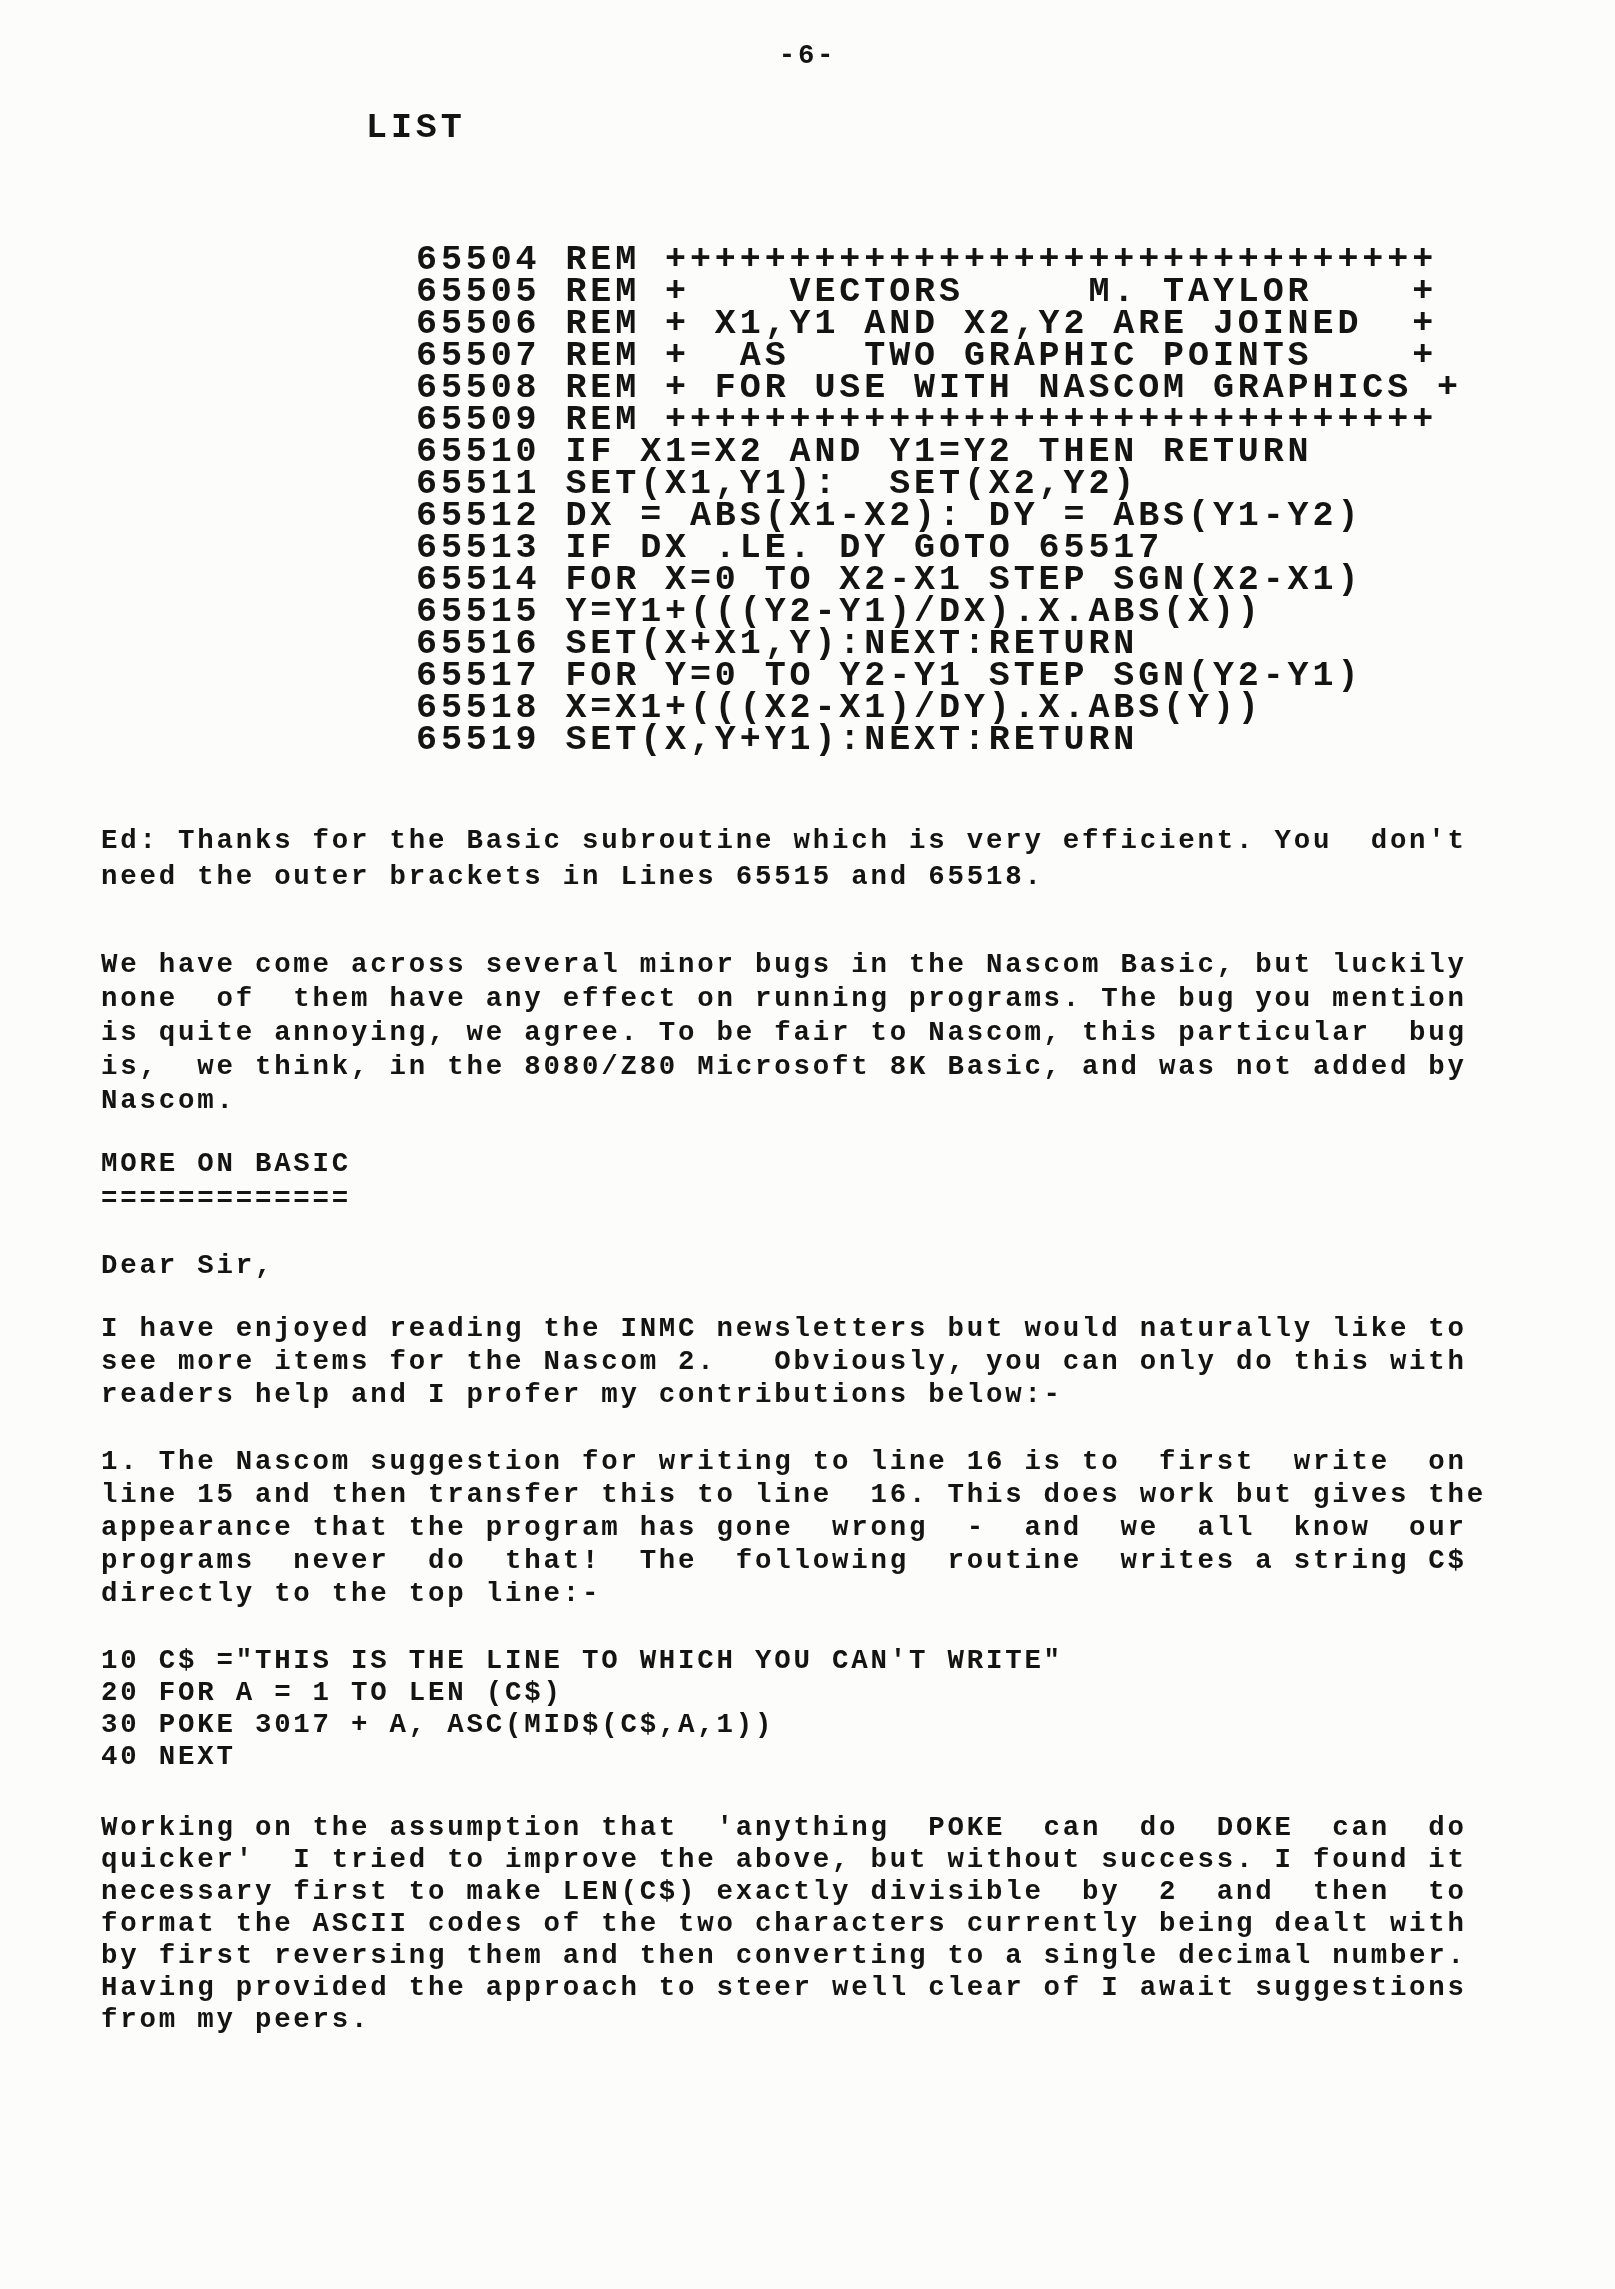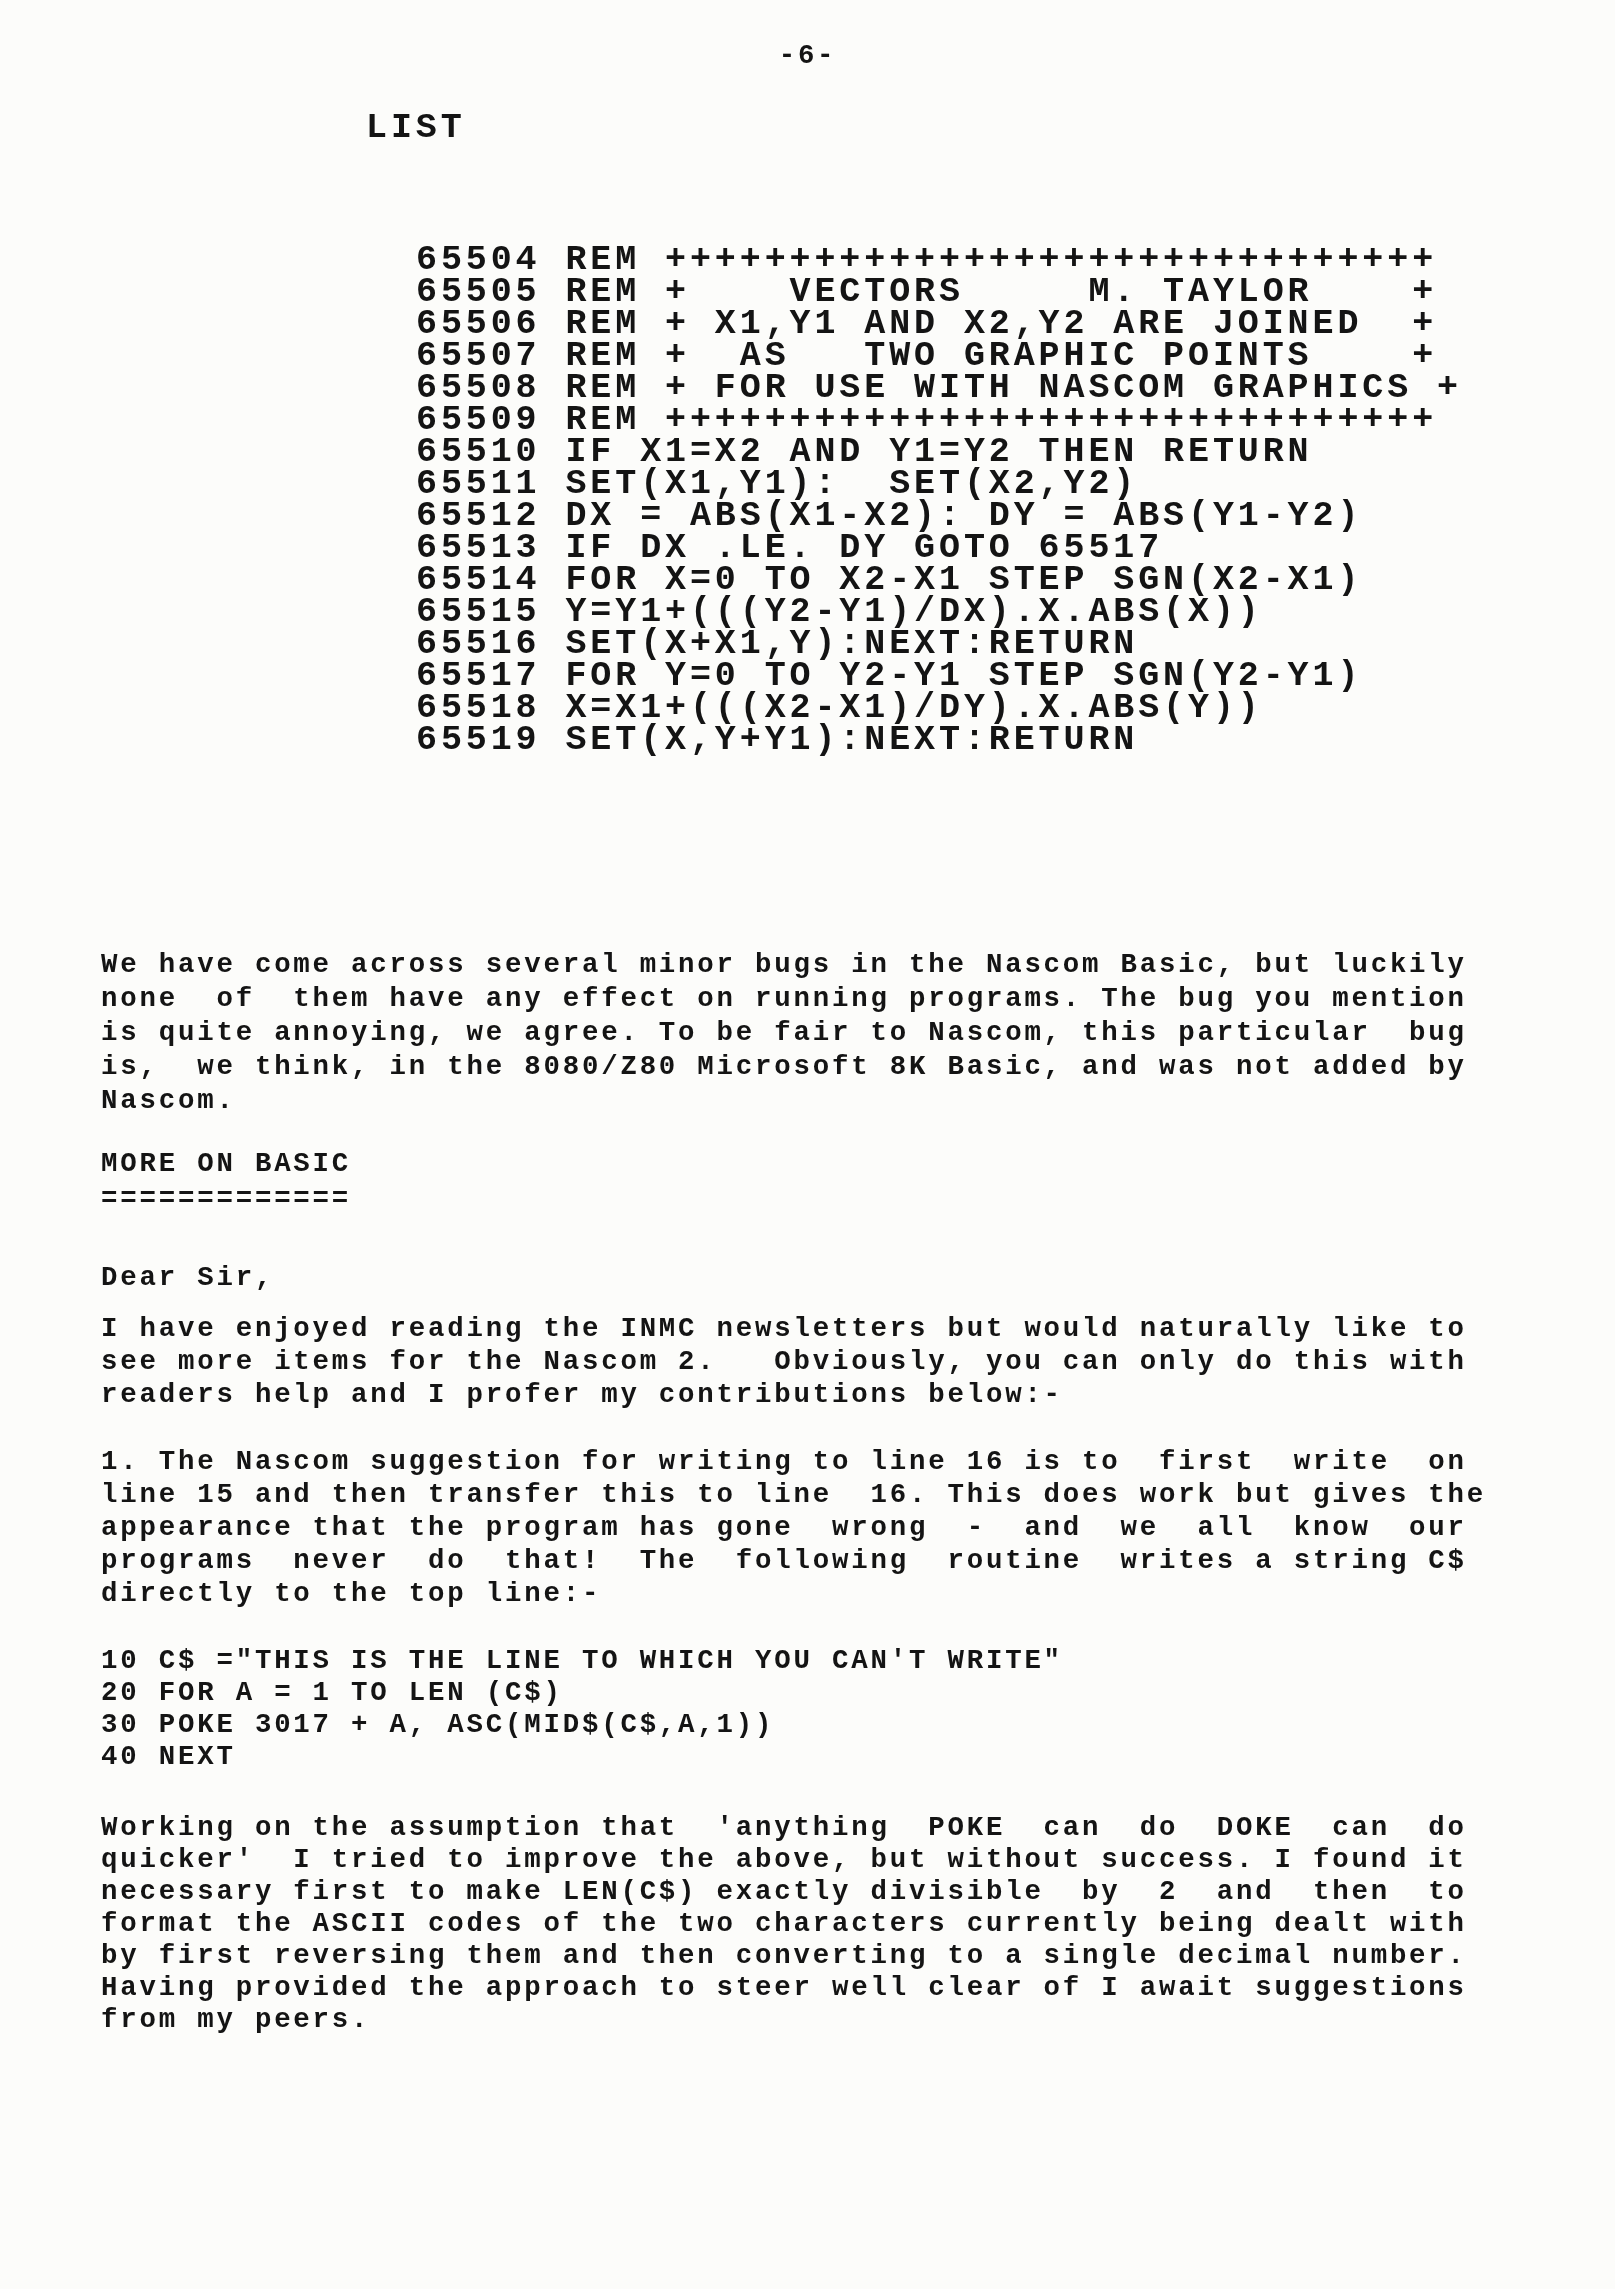--- a/index.html
+++ b/index.html
@@ -52,31 +52,33 @@
 <div class="page">
 
   <div class="abs body-text page-number" style="top: 39px;">-6-</div>
 
   <div class="abs listing-text" style="left: 366px; top: 112px;">LIST</div>
 
   <div class="abs listing-text" style="left: 378px; top: 180px; margin-left: 38px;">
     <div><div class="code-line">65504 REM +++++++++++++++++++++++++++++++</div><div class="code-line">65505 REM +    VECTORS     M. TAYLOR    +</div><div class="code-line">65506 REM + X1,Y1 AND X2,Y2 ARE JOINED  +</div><div class="code-line">65507 REM +  AS   TWO GRAPHIC POINTS    +</div><div class="code-line">65508 REM + FOR USE WITH NASCOM GRAPHICS +</div><div class="code-line">65509 REM +++++++++++++++++++++++++++++++</div><div class="code-line">65510 IF X1=X2 AND Y1=Y2 THEN RETURN</div><div class="code-line">65511 SET(X1,Y1):  SET(X2,Y2)</div><div class="code-line">65512 DX = ABS(X1-X2): DY = ABS(Y1-Y2)</div><div class="code-line">65513 IF DX .LE. DY GOTO 65517</div><div class="code-line">65514 FOR X=0 TO X2-X1 STEP SGN(X2-X1)</div><div class="code-line">65515 Y=Y1+(((Y2-Y1)/DX).X.ABS(X))</div><div class="code-line">65516 SET(X+X1,Y):NEXT:RETURN</div><div class="code-line">65517 FOR Y=0 TO Y2-Y1 STEP SGN(Y2-Y1)</div><div class="code-line">65518 X=X1+(((X2-X1)/DY).X.ABS(Y))</div><div class="code-line">65519 SET(X,Y+Y1):NEXT:RETURN</div></div>
   </div>
 
+  <div class="abs body-text lh37" style="left: 101px; top: 823px;">Ed: Thanks for the Basic subroutine which is very efficient. You  don't
+need the outer brackets in Lines 65515 and 65518.</div>
 
   <div class="abs body-text lh345" style="left: 101px; top: 916px;">We have come across several minor bugs in the Nascom Basic, but luckily
 none  of  them have any effect on running programs. The bug you mention
 is quite annoying, we agree. To be fair to Nascom, this particular  bug
 is,  we think, in the 8080/Z80 Microsoft 8K Basic, and was not added by
 Nascom.</div>
 
   <div class="abs body-text" style="left: 101px; top: 1147px;">MORE ON BASIC</div>
   <div class="abs body-text" style="left: 101px; top: 1182px;">=============</div>
 
-  <div class="abs body-text" style="left: 101px; top: 1249px; margin-top: 12px;">Dear Sir,</div>
+  <div class="abs body-text" style="left: 101px; top: 1249px;">Dear Sir,</div>
 
   <div class="abs body-text" style="left: 101px; top: 1312px;">I have enjoyed reading the INMC newsletters but would naturally like to
 see more items for the Nascom 2.   Obviously, you can only do this with
 readers help and I profer my contributions below:-</div>
 
   <div class="abs body-text" style="left: 101px; top: 1445px;">1. The Nascom suggestion for writing to line 16 is to  first  write  on
 line 15 and then transfer this to line  16. This does work but gives the
 appearance that the program has gone  wrong  -  and  we  all  know  our
 programs  never  do  that!  The  following  routine  writes a string C$
 directly to the top line:-</div>

